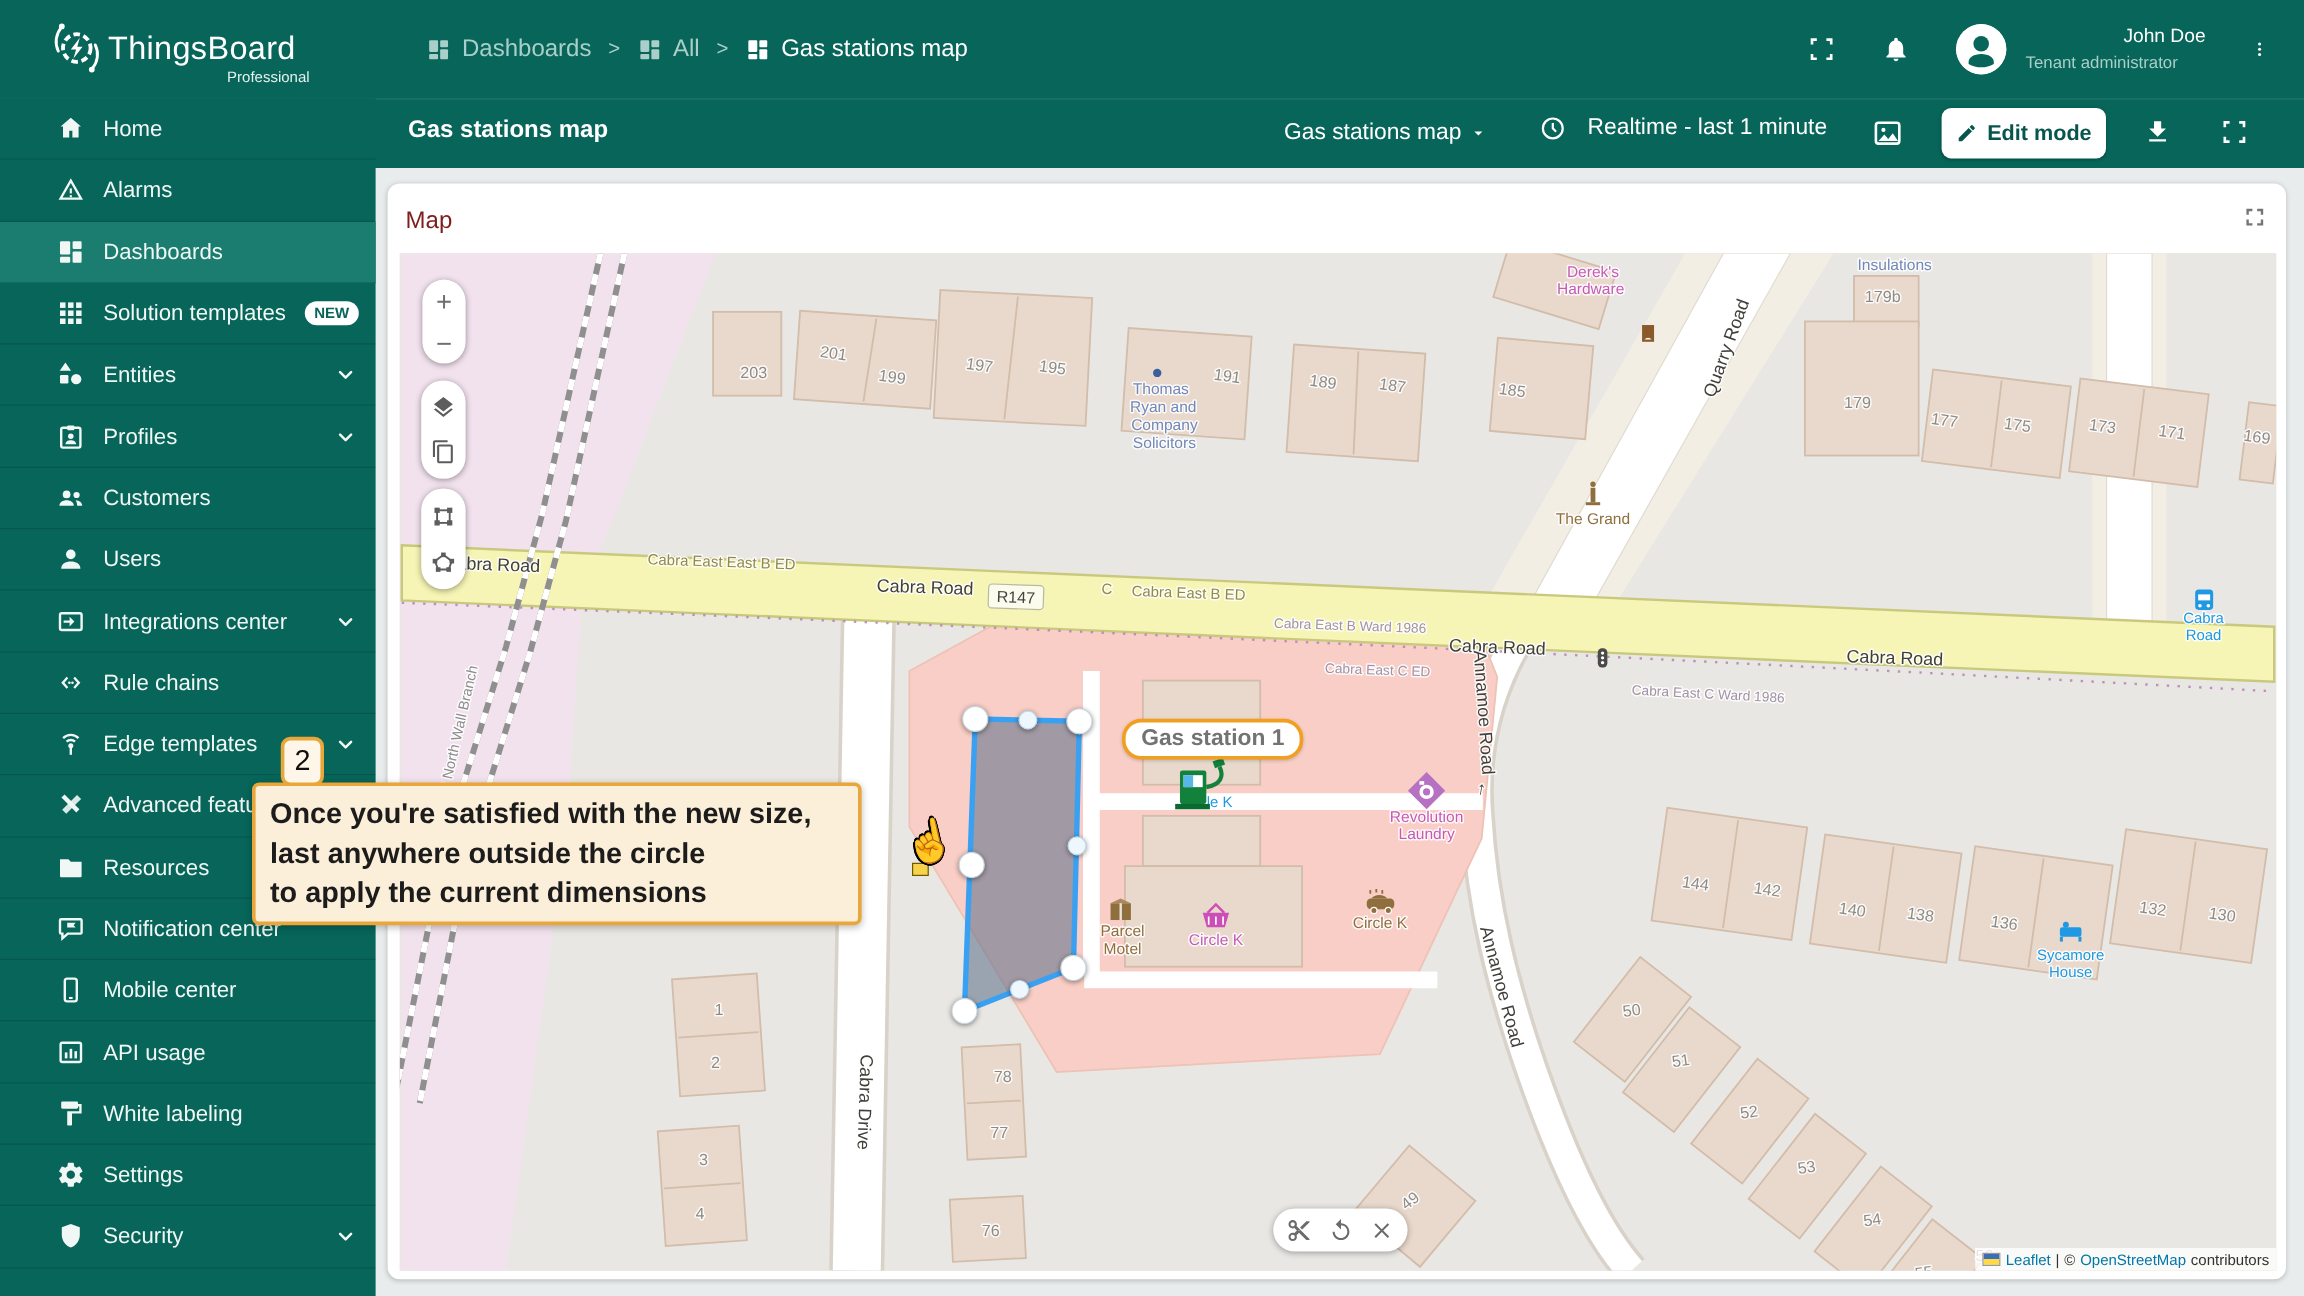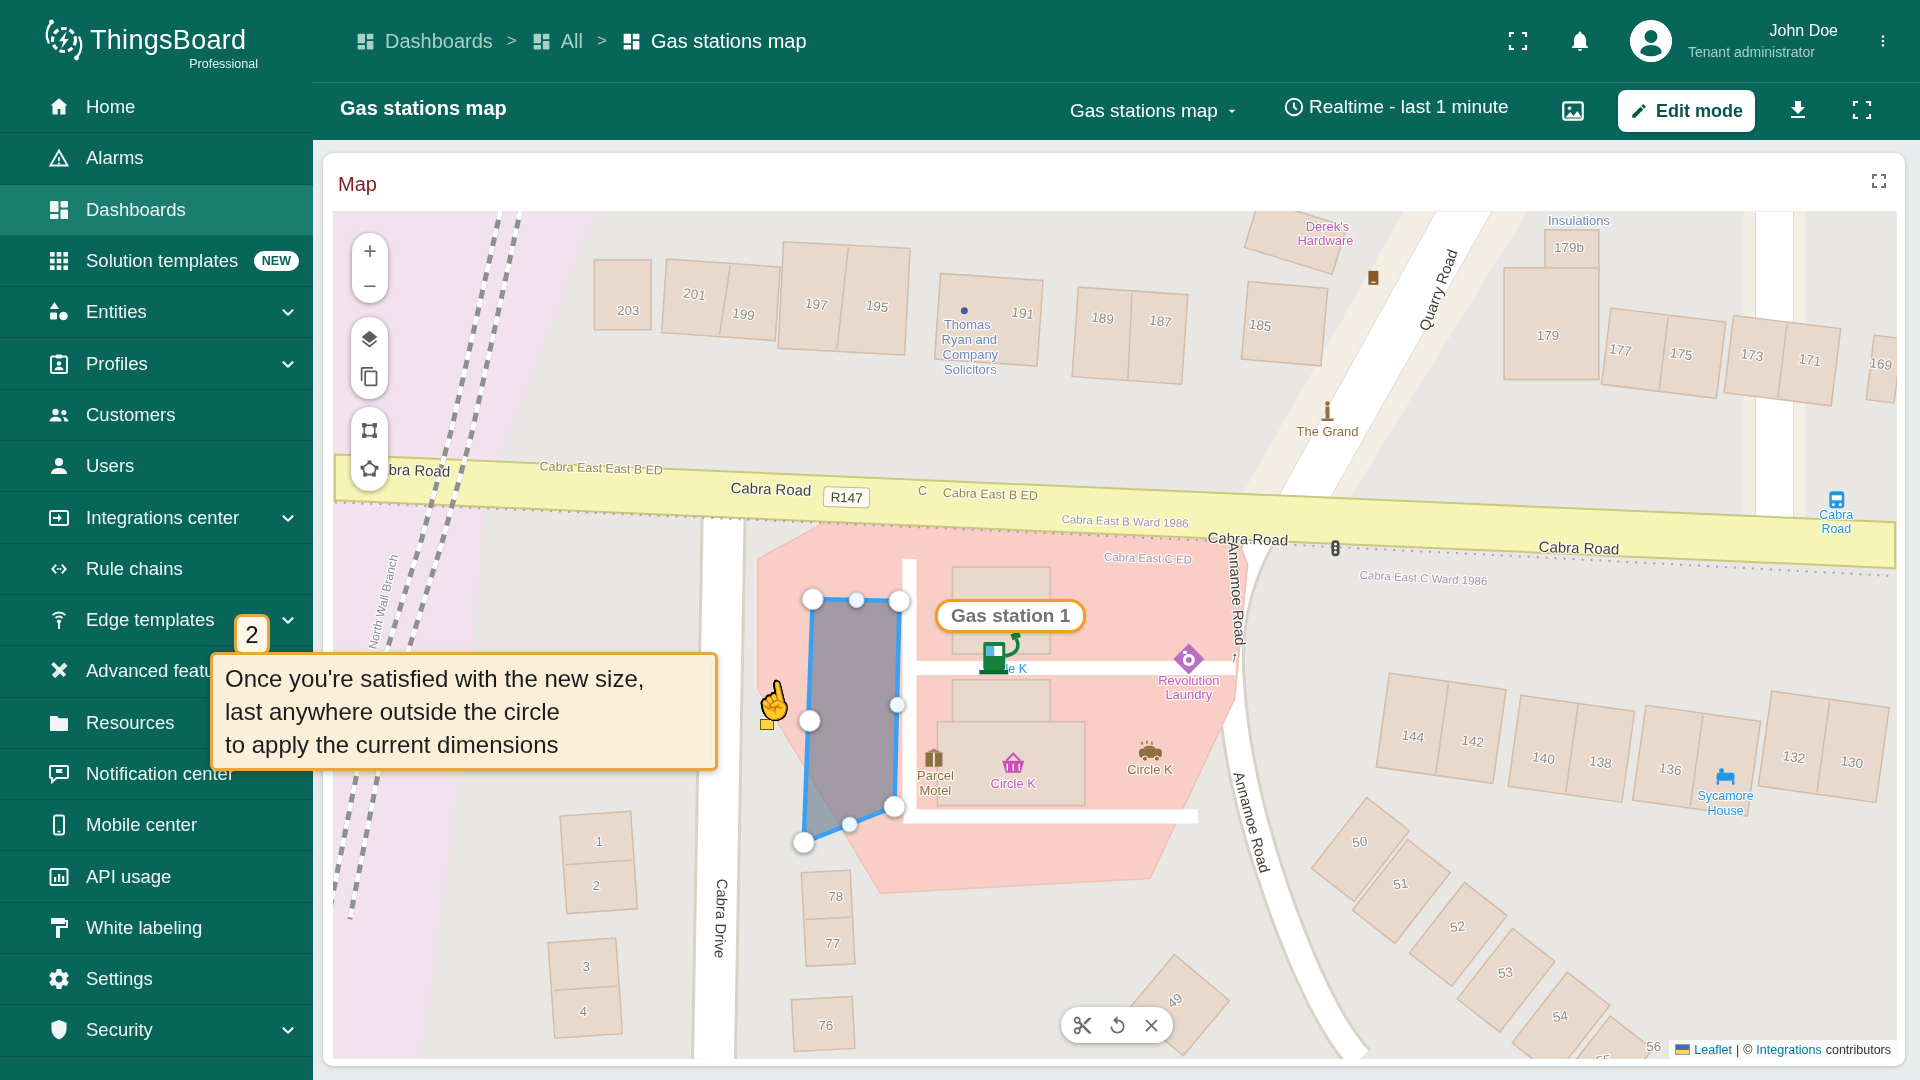--- a/index.html
+++ b/index.html
@@ -18,21 +18,21 @@
   .tb-right{position:absolute;right:0;top:0;height:82px;display:flex;align-items:center;}
   .tbico{width:24px;height:24px;color:#fff;}
   .avatar{width:42px;height:42px;border-radius:50%;background:#fff;}
   .uinfo{margin-left:16px;width:150px;}
   .uname{color:#fff;font-size:16px;text-align:right;}
   .urole{color:#a9cfc8;font-size:14px;margin-top:4px;}
   
   .subhdr{position:absolute;left:313px;top:82px;width:1607px;height:58px;}
   .pgtitle{position:absolute;left:27px;top:15px;color:#fff;font-size:20px;font-weight:bold;}
   .dselect{position:absolute;left:757px;top:18px;color:#fff;font-size:19px;display:flex;align-items:center;gap:6px;cursor:pointer;}
-  .tw{position:absolute;left:970px;top:14px;color:#fff;font-size:19px;display:flex;align-items:center;gap:4px;cursor:pointer;}
+  .tw{position:absolute;left:970px;top:14px;color:#fff;font-size:19px;display:flex;align-items:center;gap:18px;cursor:pointer;}
   .imgbtn{position:absolute;left:1247px;top:16px;width:26px;height:26px;color:#fff;cursor:pointer;}
   .editbtn{position:absolute;left:1305px;top:8px;width:137px;height:42px;background:#fff;border:none;border-radius:8px;display:flex;align-items:center;justify-content:center;gap:8px;color:#07554c;font-size:18px;font-weight:bold;font-family:"Liberation Sans",sans-serif;cursor:pointer;box-shadow:0 1px 3px rgba(0,0,0,.25);}
   .editbtn svg{width:18px;height:18px;}
   .dlbtn{position:absolute;left:1473px;top:16px;width:24px;height:24px;color:#fff;cursor:pointer;}
   .fsbtn{position:absolute;left:1537px;top:16px;width:24px;height:24px;color:#fff;cursor:pointer;}
   
   .sidebar{position:absolute;left:0;top:82px;width:313px;height:998px;background:#07655a;z-index:3;}
   .srow{position:relative;height:50.3px;border-bottom:1px solid rgba(0,0,0,.14);display:flex;align-items:center;color:#f1f7f5;cursor:pointer;padding-left:21px;}
   .srow.sel{background:#1a7d6f;}
   .sicon{width:24px;height:24px;margin-left:26px;flex:0 0 auto;}
@@ -56,21 +56,21 @@
   
   .gtip{position:absolute;left:602px;top:388px;background:#fff;border:3px solid #f0a01e;border-radius:16px;padding:3px 13px;font-size:19px;font-weight:bold;color:#737373;white-space:nowrap;z-index:5;box-shadow:0 1px 3px rgba(0,0,0,.2);}
   
   .bpill{position:absolute;left:728px;top:796px;width:112px;height:36px;background:#fff;border-radius:18px;box-shadow:0 1px 5px rgba(0,0,0,.35);display:flex;align-items:center;justify-content:space-between;padding:0 11px;box-sizing:border-box;z-index:6;}
   .bpill svg{width:21px;height:21px;color:#6b6b6b;cursor:pointer;}
   
   .attrib{position:absolute;right:0;bottom:0;height:19px;background:rgba(255,255,255,.78);display:flex;align-items:center;gap:4px;padding:0 6px;font-size:12.5px;color:#333;z-index:7;}
   .attrib a{color:#0078a8;text-decoration:none;cursor:pointer;}
   .uaflag{display:inline-block;width:13px;height:9px;background:linear-gradient(#3b6fb5 50%,#ffd948 50%);border:.5px solid #999;}
   
-  .coach{position:absolute;left:210px;top:652px;width:478px;background:#fcefd9;border:3px solid #e9a63b;border-radius:6px;padding:7px 12px;z-index:50;box-shadow:0 2px 6px rgba(0,0,0,.25);}
+  .coach{position:absolute;left:210px;top:652px;width:478px;background:#fcefd9;border:3px solid #e9a63b;border-radius:6px;padding:7px 12px;z-index:50;box-shadow:0 2px 6px rgba(0,0,0,.25);font-weight:bold;}
   .coach .ln{font-size:24px;color:#1c1c1c;line-height:33px;white-space:nowrap;}
   .coachnum{position:absolute;left:234px;top:614px;width:30px;height:35px;background:#fdf6e9;border:3px solid #e9a63b;border-radius:8px;z-index:51;display:flex;align-items:center;justify-content:center;font-size:24px;color:#111;}
   
   .handcur{position:absolute;left:420px;top:470px;z-index:40;font-size:34px;color:#fff;transform:rotate(-12deg);text-shadow:-1.5px 0 #000,1.5px 0 #000,0 -1.5px #000,0 1.5px #000,1px 1px #000;user-select:none;}
   .handsq{position:absolute;left:427px;top:508px;width:12px;height:9px;background:#f7d24a;border:1.5px solid #6b5a00;z-index:39;}
   
   .bldg rect{fill:#e9d9cc;stroke:#d2bcaa;stroke-width:1.5;}
   .bldg line{stroke:#d2bcaa;stroke-width:1.5;}
   text.ml{font-family:"Liberation Sans",sans-serif;text-anchor:middle;paint-order:stroke;stroke:rgba(255,255,255,.85);stroke-width:2.5px;stroke-linejoin:round;}
   .num{fill:#8e8b86;font-size:13.5px;}
@@ -654,21 +654,21 @@
         <svg viewBox="0 0 24 24" fill="currentColor">
             <path d="M19 6.4 17.6 5 12 10.6 6.4 5 5 6.4 10.6 12 5 17.6 6.4 19 12 13.4 17.6 19 19 17.6 13.4 12z"></path>
           </svg>
       </div>
 
       <div class="attrib">
         <span class="uaflag"></span>
         <a>Leaflet</a>
         <span>|</span>
         <span>©</span>
-        <a>Integrations</a>
+        <a>OpenStreetMap</a>
         <span>contributors</span>
       </div>
 
       <div class="handcur">☝</div>
       <div class="handsq"></div>
     </div>
   </div>
 </div>
 
 <div class="coachnum">2</div>

